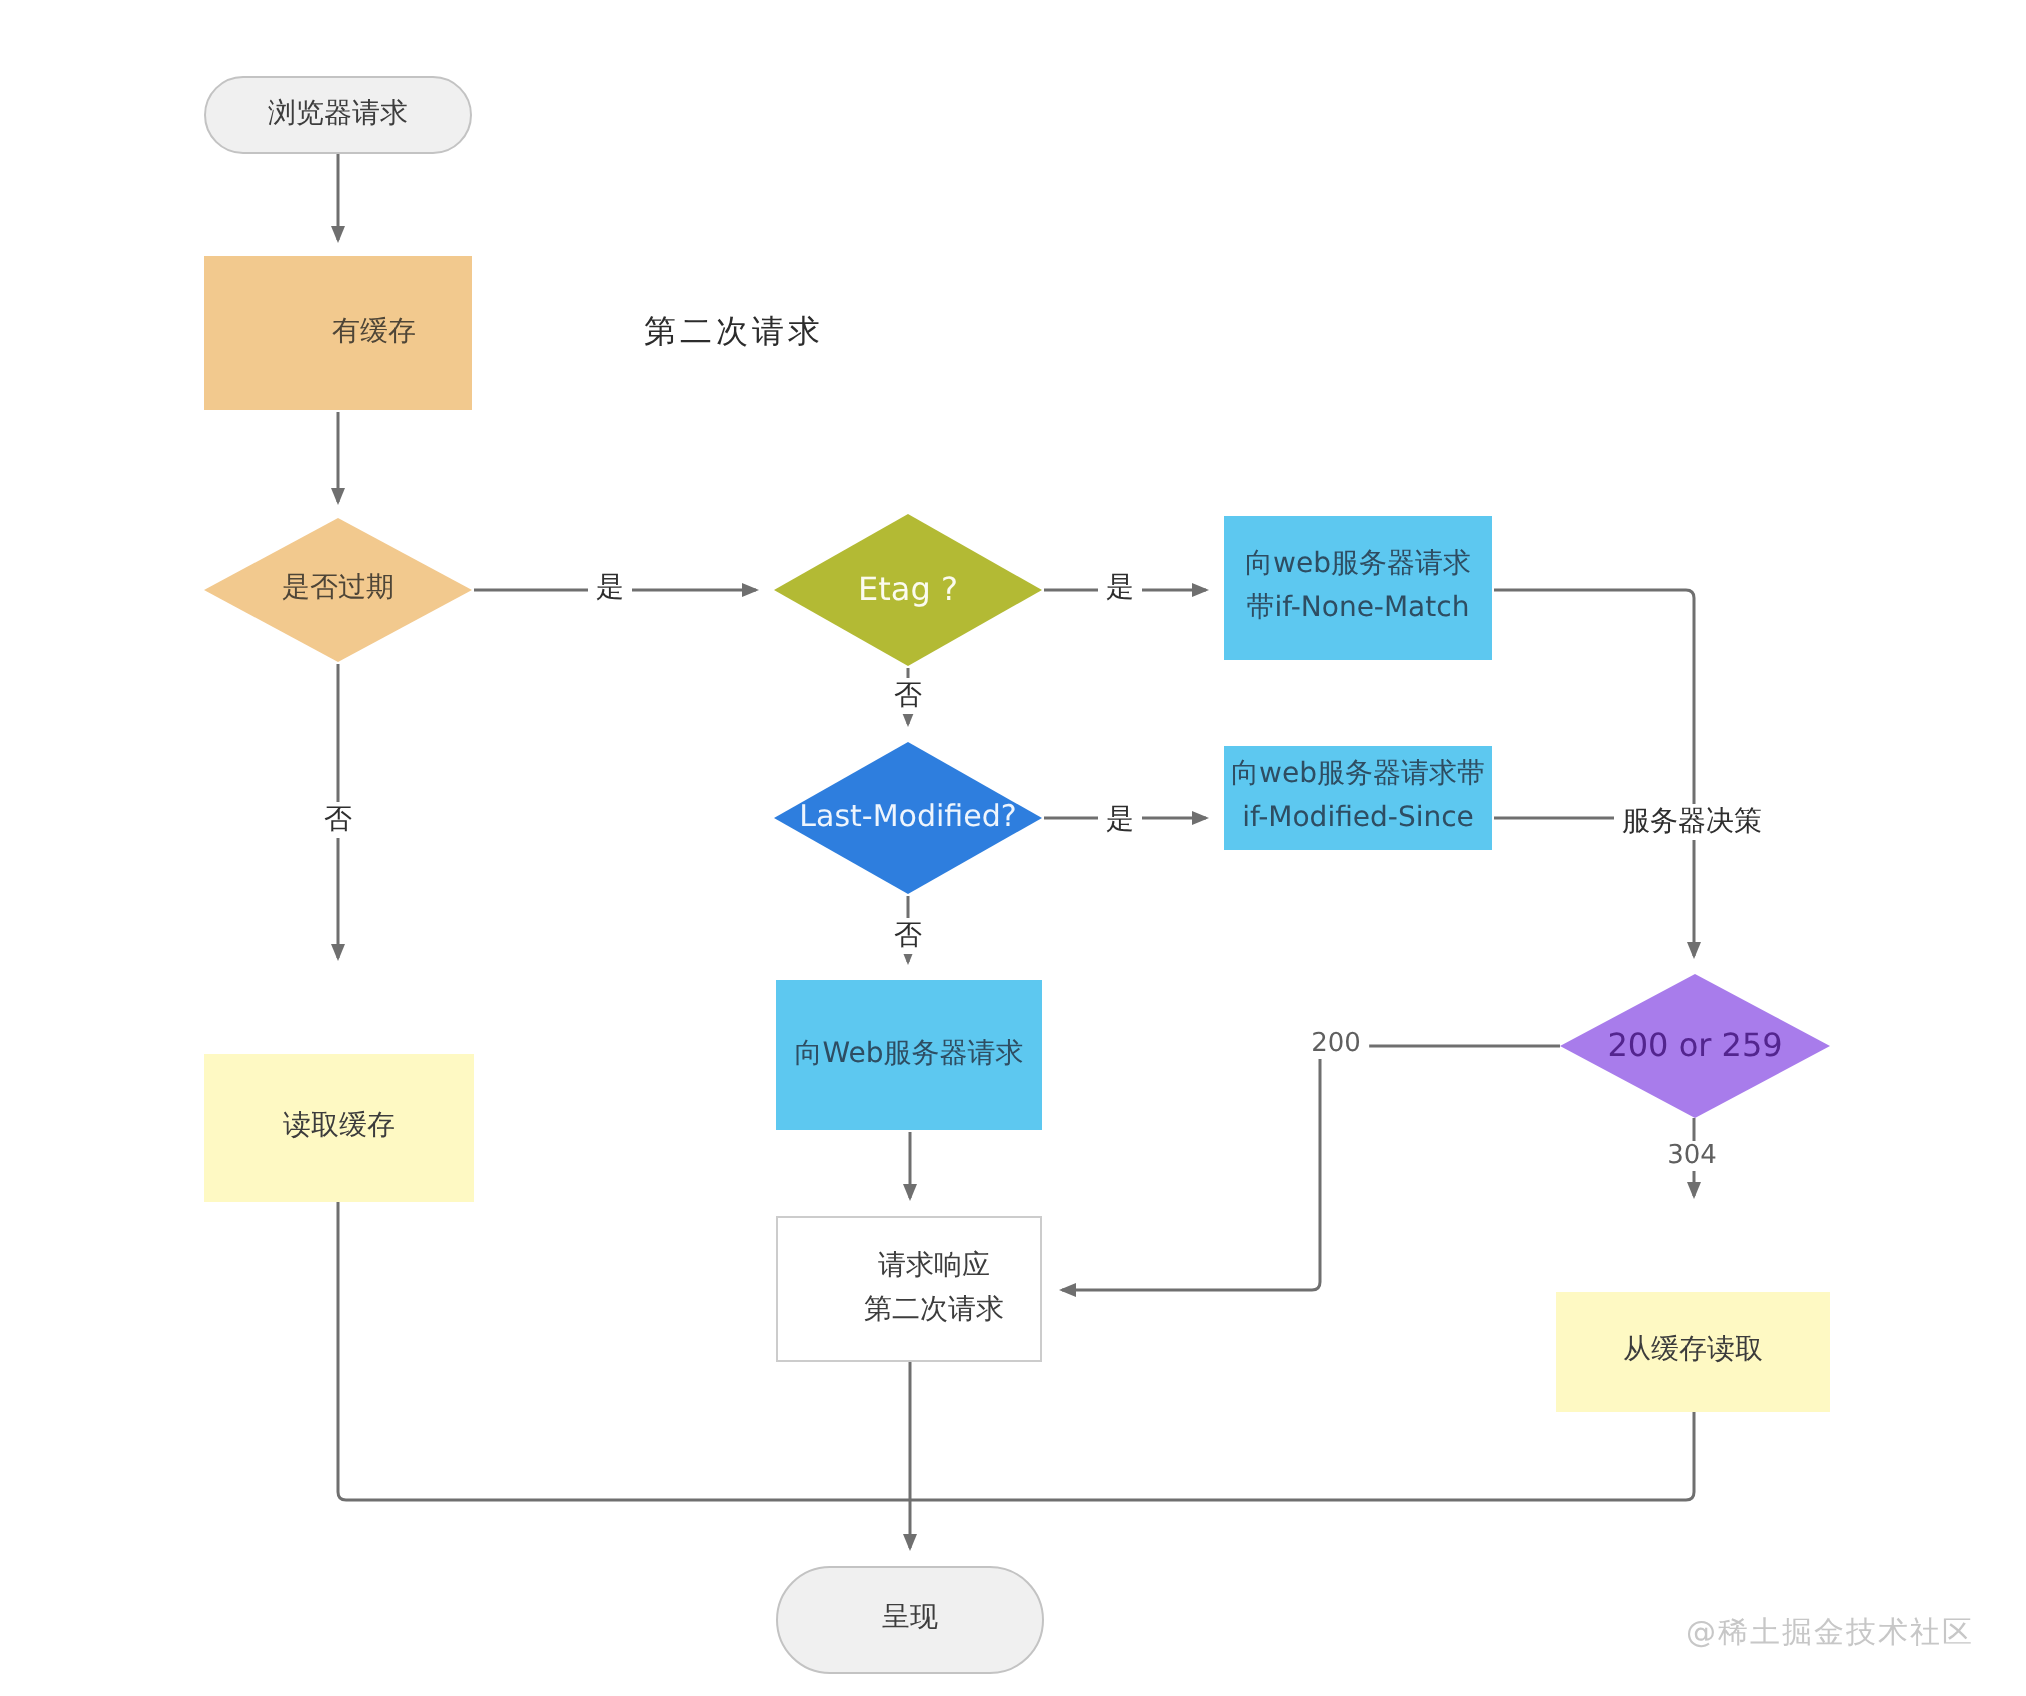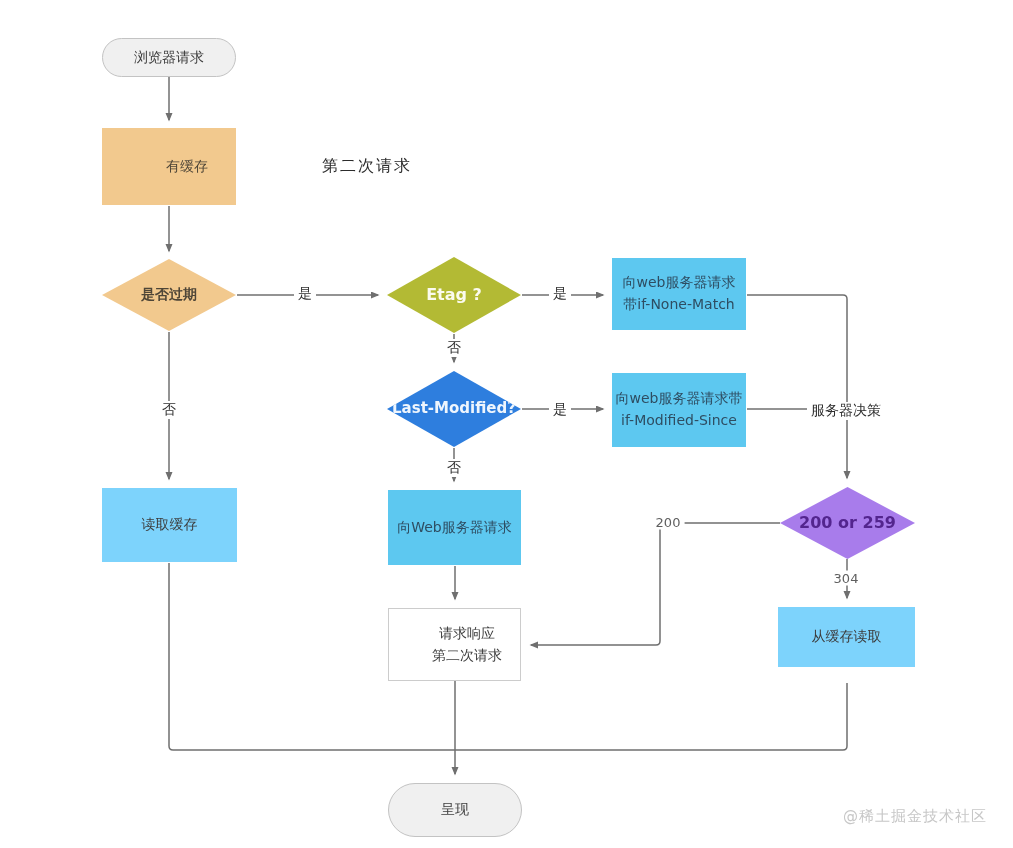--- a/index.html
+++ b/index.html
@@ -5,23 +5,23 @@
   html,body{margin:0;padding:0;background:#ffffff;}
   body{font-family:"DejaVu Sans","Liberation Sans",sans-serif;}
   #canvas{position:relative;width:1013px;height:848px;background:#ffffff;overflow:hidden;}
   #wires{position:absolute;left:0;top:0;width:1013px;height:848px;}
 
   .node{position:absolute;display:flex;flex-direction:column;align-items:center;justify-content:center;
         text-align:center;font-size:14px;line-height:1.55;color:#46413a;box-sizing:border-box;}
   .pill{background:#f0f0f0;border:1px solid #c3c3c3;border-radius:28px;color:#3d3d3d;}
   .rect-orange{background:#f2c98e;color:#4e4537;}
   .rect-sky{background:#5dc8f0;color:#2e4d62;}
-  .rect-gray{background:#7dd3fc;color:#3c3c3c;}
+  .rect-gray{background:#fef9c3;color:#3c3c3c;margin-top:39px;}
   .rect-white{background:#ffffff;border:1px solid #cccccc;color:#3d3d3d;padding-left:25px;}
-  .diamond{clip-path:polygon(50% 0,100% 50%,50% 100%,0 50%);font-weight:bold;}
+  .diamond{clip-path:polygon(50% 0,100% 50%,50% 100%,0 50%);}
   .diamond-orange{background:#f2c98e;color:#4e4537;}
   .diamond-olive{background:#b3ba34;color:#fbfbef;font-size:16px;}
   .diamond-blue{background:#2e7ede;color:#eef5fd;font-size:15px;}
   .diamond-purple{background:#a87ceb;color:#53258e;font-size:16px;}
 
   .edge-label{position:absolute;transform:translate(-50%,-50%);background:#ffffff;
               padding:0 4px;font-size:14px;color:#2e2e2e;white-space:nowrap;}
   .edge-label.code{font-size:13px;color:#5f5f5f;}
 
   .diagram-title{position:absolute;left:322px;top:156px;font-size:16px;color:#2c2c2c;letter-spacing:2px;}
@@ -76,21 +76,21 @@
 
   <div class="node diamond diamond-blue" style="left:387px;top:371px;width:134px;height:76px;">
     <span>Last-Modified?</span>
   </div>
 
   <div class="node rect-sky" style="left:612px;top:258px;width:134px;height:72px;">
     <span>向web服务器请求</span>
     <span>带if-None-Match</span>
   </div>
 
-  <div class="node rect-sky" style="left:612px;top:373px;width:134px;height:74px;">
+  <div class="node rect-sky" style="left:612px;top:373px;width:134px;height:52px;">
     <span>向web服务器请求带</span>
     <span>if-Modified-Since</span>
   </div>
 
   <div class="node rect-sky" style="left:388px;top:490px;width:133px;height:75px;">
     <span>向Web服务器请求</span>
   </div>
 
   <div class="node rect-gray" style="left:102px;top:488px;width:135px;height:74px;">
     <span>读取缓存</span>

